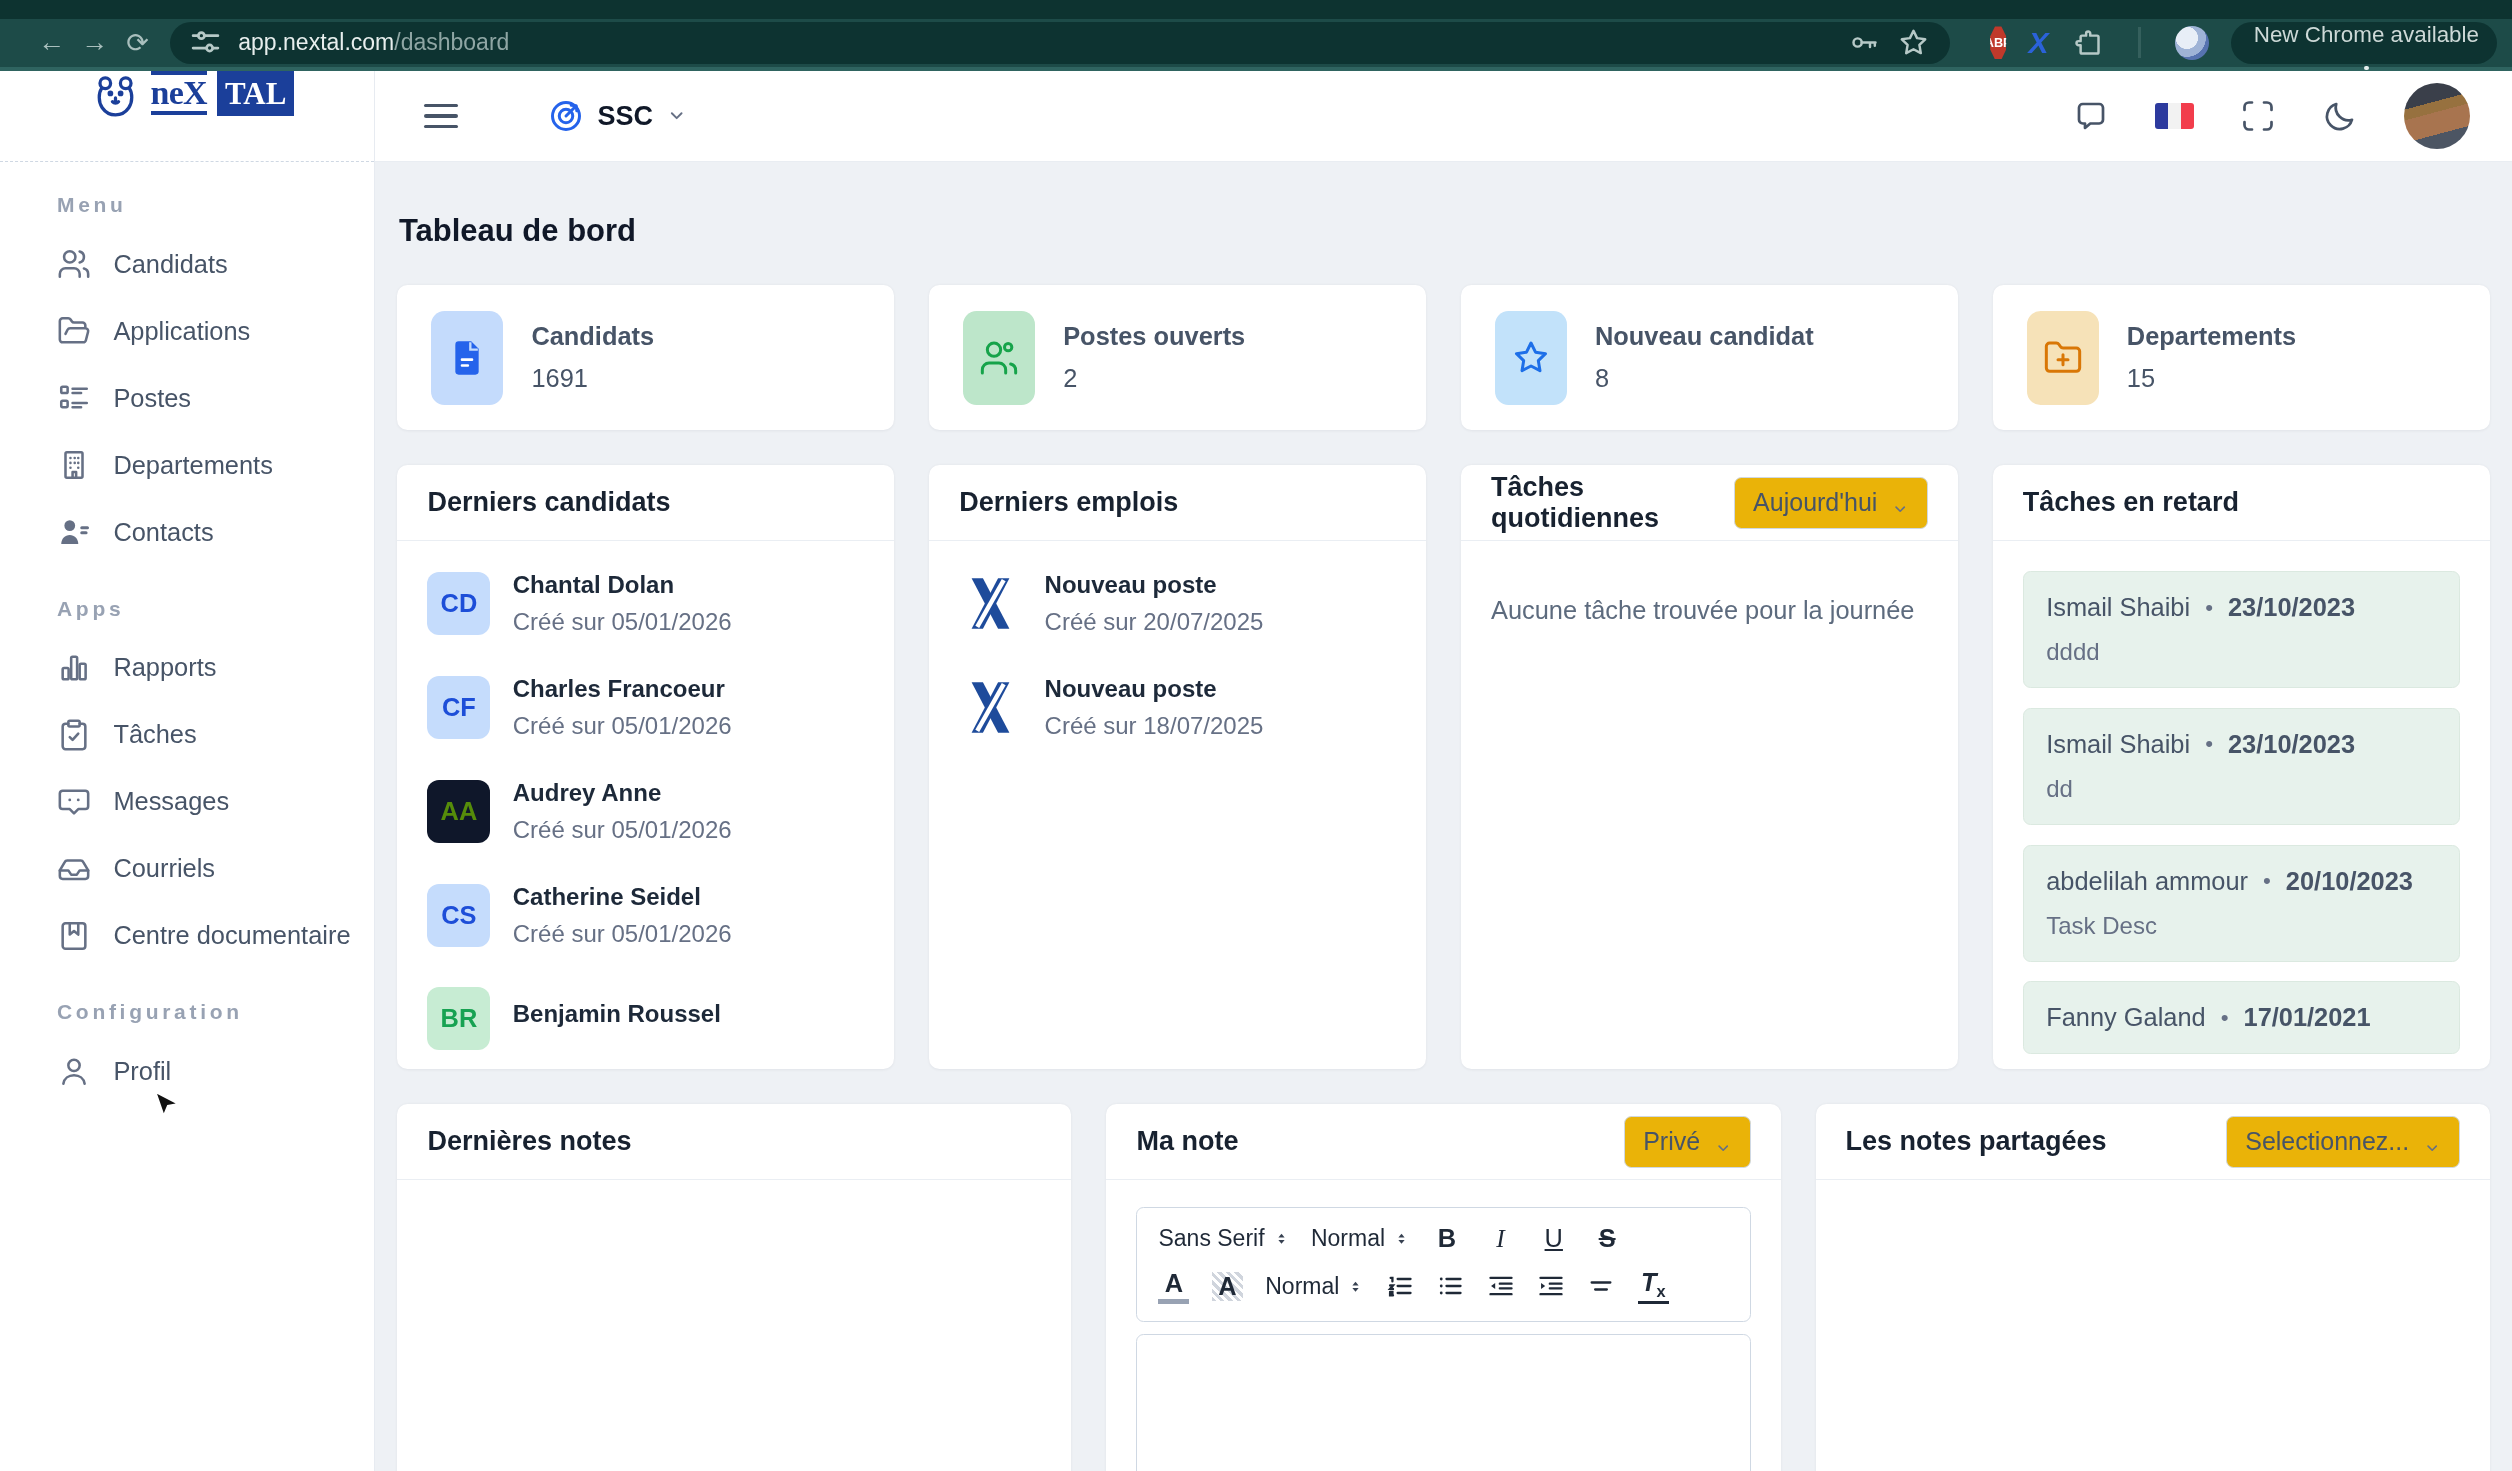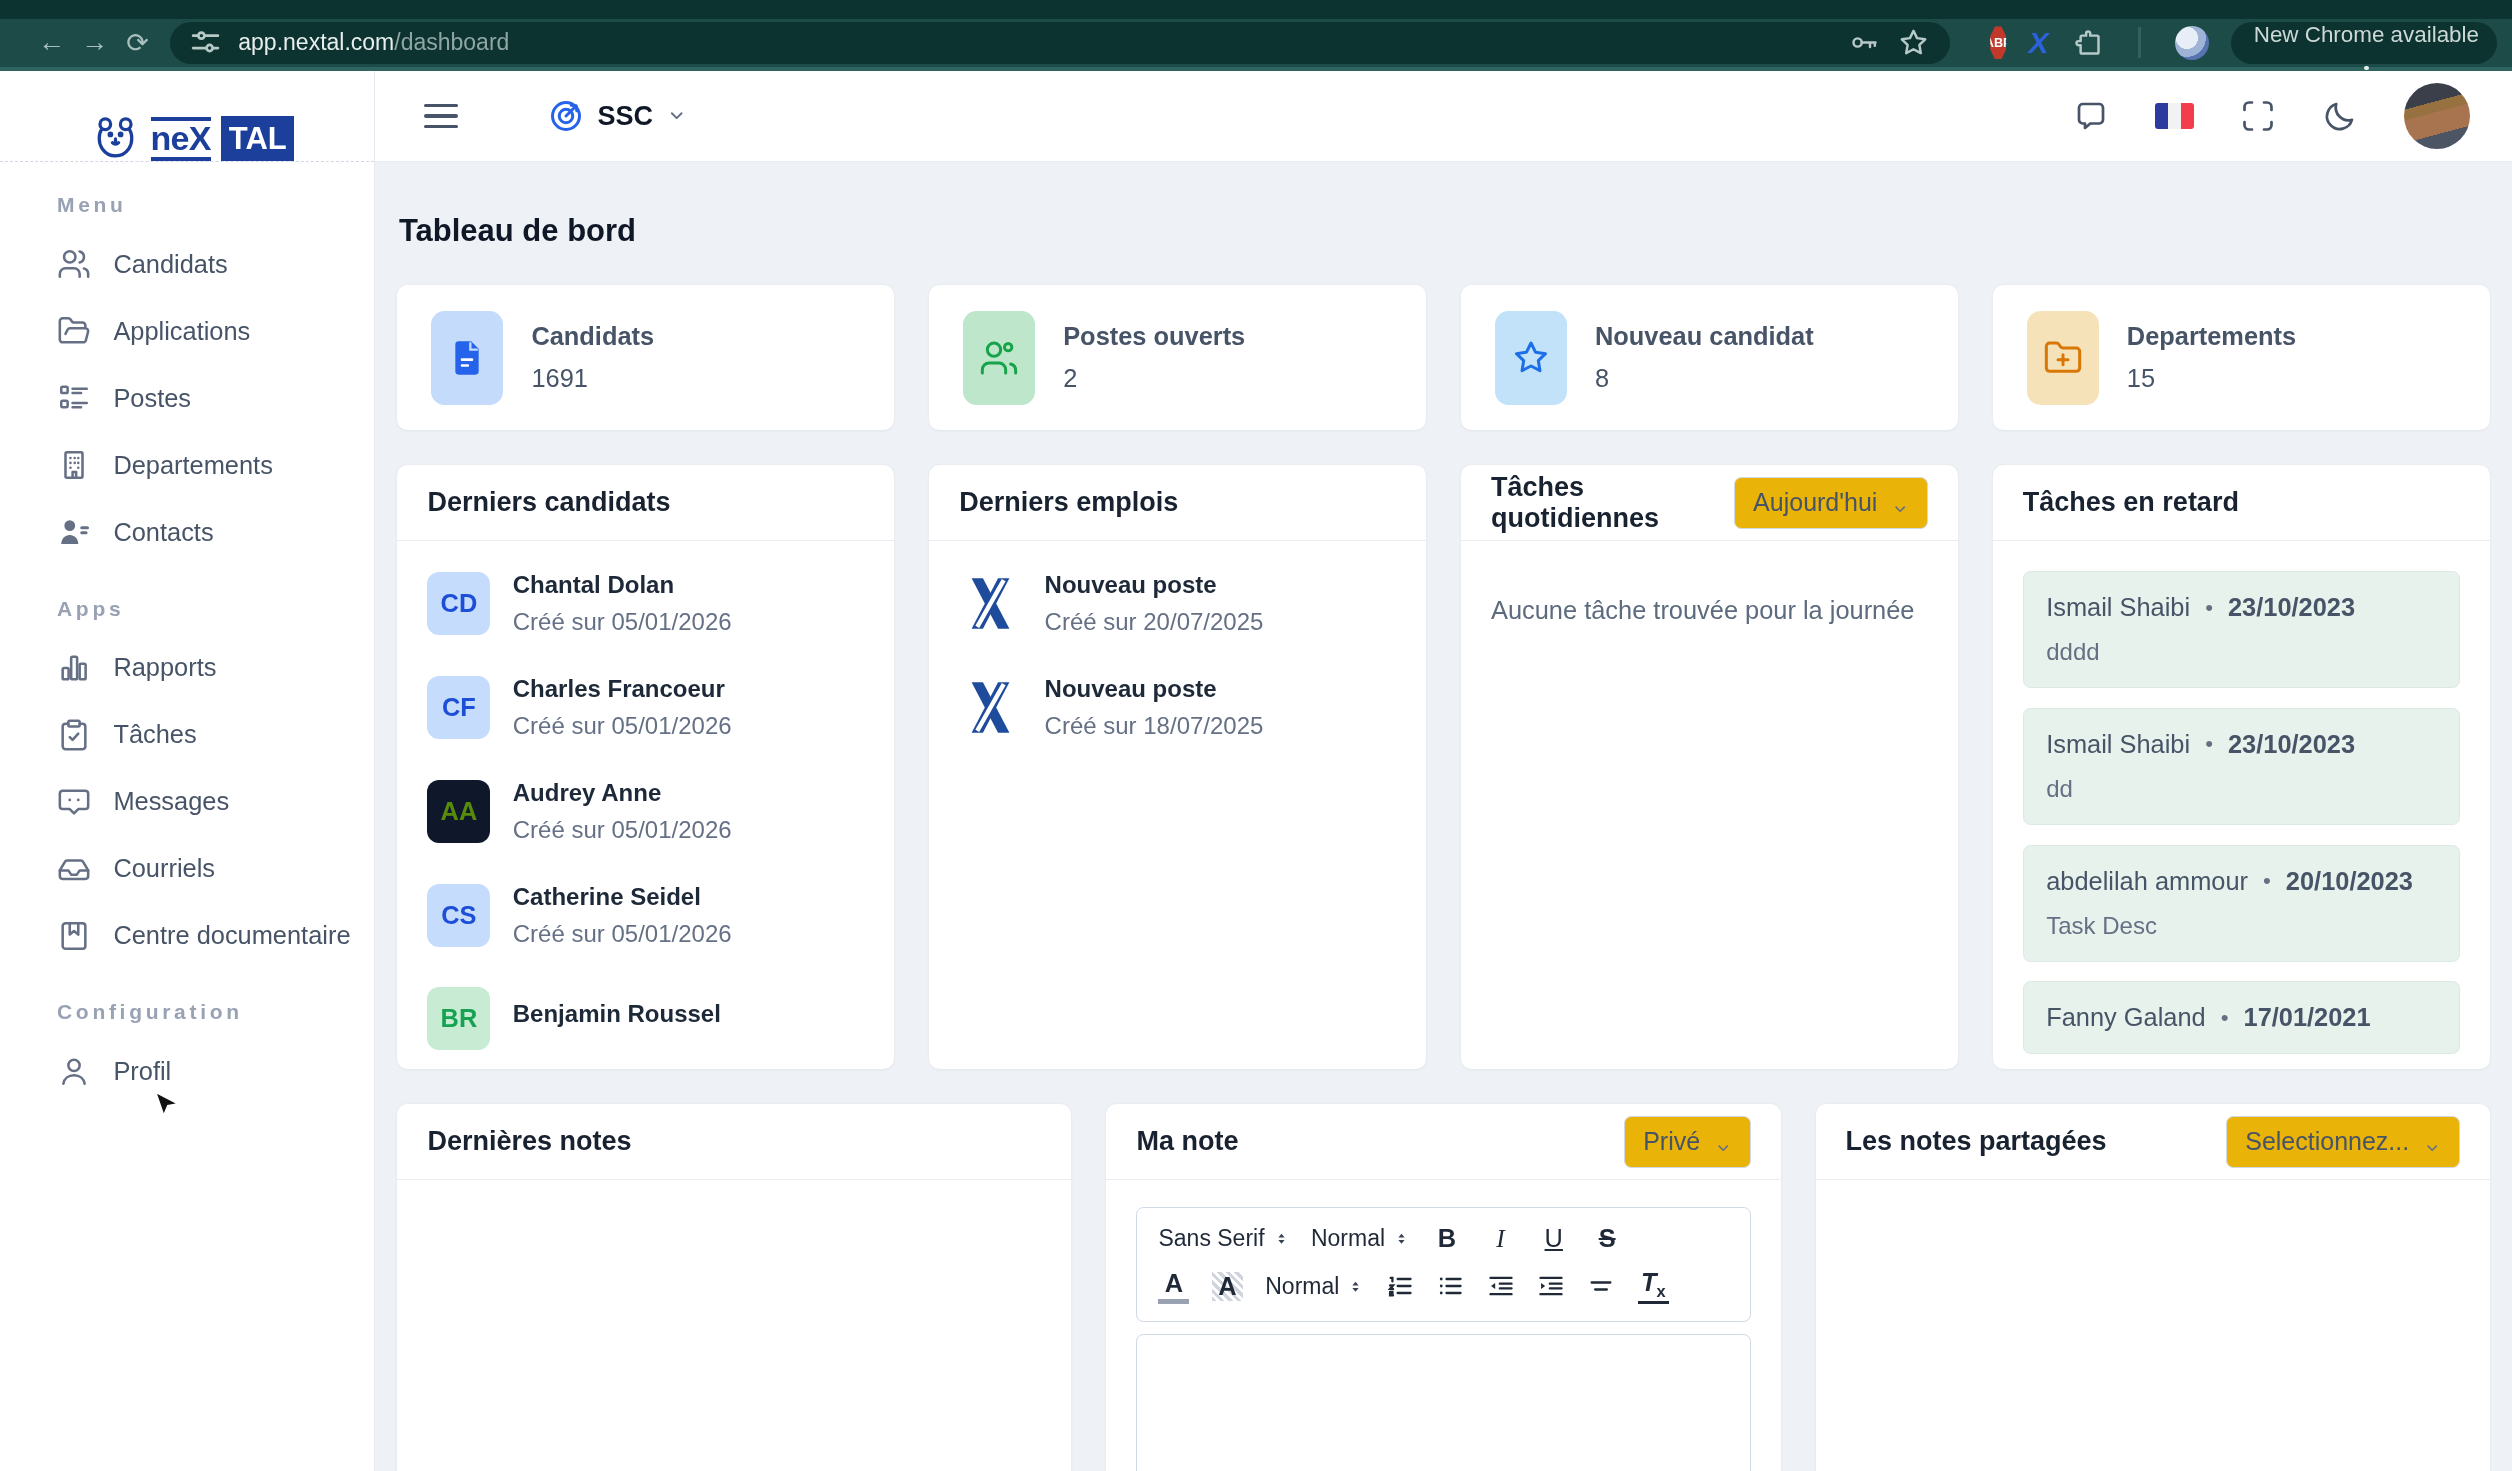--- a/index.html
+++ b/index.html
@@ -29,22 +29,22 @@
   .updatepill { margin-left:22.4px; height:42px; background:#0d3331; border-radius:21px;
     display:flex; align-items:center; gap:18px; padding:0 18px 0 22.4px;flex-direction:column; }
   .updatepill span { font-size:22.4px; color:#cdd9d7; white-space:nowrap; }
   .dots3 { display:flex; flex-direction:column; gap:4.5px; }
   .dots3 i { width:4.5px; height:4.5px; border-radius:50%; background:#e6efee; }
 
   
   .app { position:absolute; left:0; top:71px; right:0; bottom:0; background:#eef1f5; }
   .sidebar { position:absolute; left:0; top:0; bottom:0; width:375px; background:#fff;
     border-right:1.5px solid #e7ebf1; }
-  .logo-row { height:91px; border-bottom:1.5px dashed #cfd8e3; display:flex; align-items:flex-end;
-    padding-left:91px; gap:10.5px; }
+  .logo-row { height:91px; border-bottom:1.5px dashed #cfd8e3; display:flex; align-items:flex-start;
+    padding-left:91px; gap:10.5px;font-family:Liberation Serif, serif; }
   .bear { width:49px; height:49px; color:#1b3f9a; }
   .logo-ne { font-size:34px; font-weight:800; color:#1b3f9a; letter-spacing:-0.7px;
     border-top:4.5px solid #1b3f9a; border-bottom:4.5px solid #1b3f9a; line-height:1.05; }
   .logo-tal { font-size:31px; font-weight:800; color:#fff; background:#1b3f9a; padding:4.5px 7.5px; }
   .sec-label { padding-left:57px; margin:31px 0 13.5px; font-size:21px; font-weight:600;
     letter-spacing:3.7px; color:#98a2b3; }
   .s-item { height:67px; display:flex; align-items:center; gap:22.4px; padding-left:57px;
     font-size:25.4px; color:#475467; cursor:pointer; }
   .s-item svg { width:34px; height:34px; color:#667085; flex:0 0 auto; }
 

